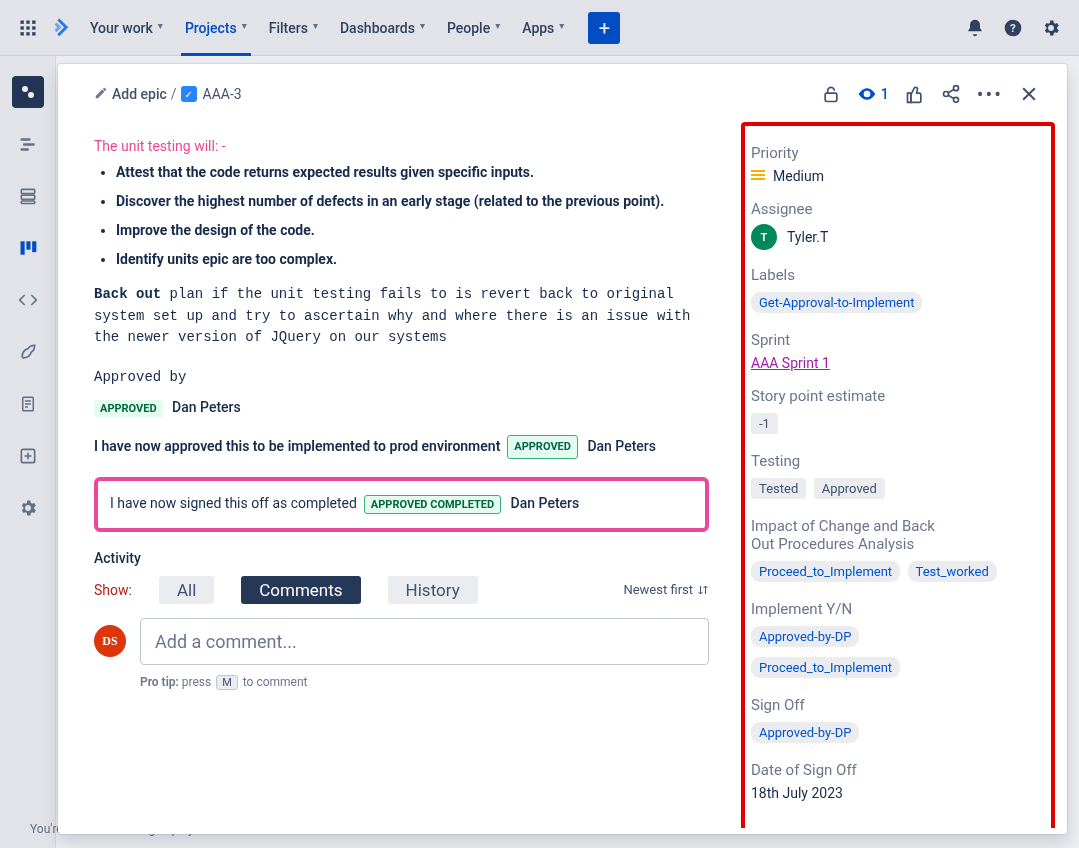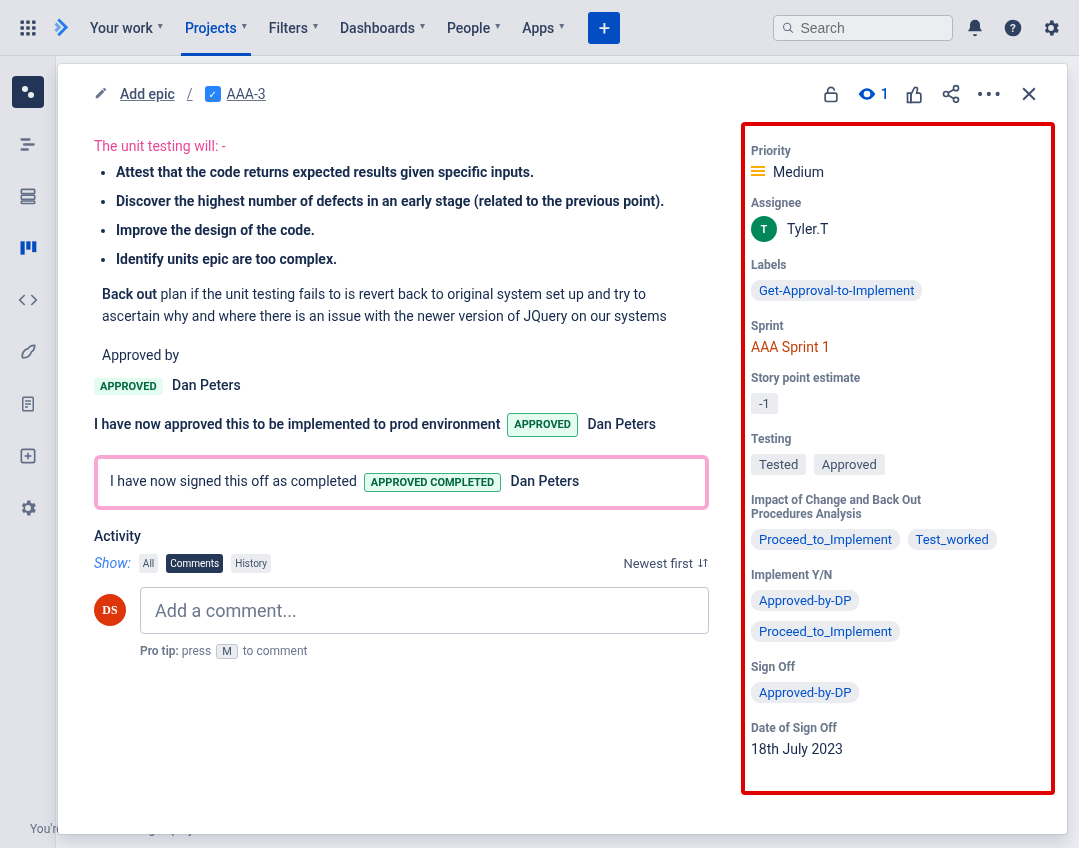--- a/index.html
+++ b/index.html
@@ -130,24 +130,23 @@
     box-shadow: 0 0 0 1px rgba(9,30,66,0.08), 0 8px 16px rgba(9,30,66,0.15);
     display: flex;
     flex-direction: column;
   }
   .modal-head {
     display: flex;
     align-items: center;
     padding: 18px 28px 10px 36px;
   }
   .breadcrumb {
-    display: flex; align-items: flex-start; gap: 12px;
+    display: flex; align-items: flex-start; gap: 4px;
     color: #6B778C;
     font-size: 14px;
-    text-decoration: underline;
   }
   .edit-icon { color: #6B778C; }
   .bc-link { color: #42526E; font-weight: 500; }
   .bc-sep { color: #6B778C; }
   .issue-key {
     display: flex; align-items: center; gap: 6px;
     color: #42526E;
   }
   .issue-type-icon {
     width: 16px; height: 16px;
@@ -178,21 +177,21 @@
     flex: 1;
     overflow-y: scroll;
     padding: 10px 26px 20px 30px;
     position: relative;
   }
   .main-col::-webkit-scrollbar { width: 12px; }
   .main-col::-webkit-scrollbar-thumb { background: #c1c7d0; border-radius: 6px; }
   .desc-heading { font-size: 14px; color: #ec4899; margin: 12px 0 8px 0; }
   ul.bullets { margin: 6px 0 14px 22px; font-weight: bold; }
   ul.bullets li { margin: 8px 0; line-height: 1.5; color: #172B4D; }
-  p.para { margin: 10px 8px; line-height: 1.55; color: #172B4D; }
+  p.para { margin: 10px 0; line-height: 1.55; color: #172B4D; font-family: Liberation Mono, monospace; }
   .strong { font-weight: 600; }
   .approved-block { margin: 18px 0 6px 0; }
   .lozenge-green {
     display: inline-block;
     background: #E3FCEF;
     color: #006644;
     font-size: 11px;
     font-weight: 700;
     padding: 2px 6px;
     border-radius: 3px;
@@ -207,39 +206,40 @@
     font-weight: 700;
     padding: 2px 6px;
     border-radius: 3px;
     border: 1px solid #36B37E;
     text-transform: uppercase;
     vertical-align: middle;
   }
   .name-after { font-weight: 500; color: #172B4D; margin-left: 6px; }
   .approval-line { margin: 18px 0; color: #172B4D; line-height: 1.6; }
   .red-box {
-    border: 4px solid #f9a8d4;
+    border: 4px solid #ec4899;
     border-radius: 6px;
     padding: 14px 12px;
     margin: 6px 0 18px 0;
   }
   
   .activity-heading { font-weight: 500; color: #172B4D; margin-top: 16px; }
   .activity-row {
     display: flex; align-items: center; gap: 8px;
     margin: 10px 0;
   }
-  .activity-row .label { color: #3b82f6; font-style: italic; }
+  .activity-row .label { color: #b91c1c; }
   .tab-pill {
     background: #EBECF0;
-    padding: 4px 4px;
-    border-radius: 3px;
-    font-size: 10px;
+    padding: 4px 18px;
+    border-radius: 3px;
+    font-size: 17px;
     color: #42526E;
     cursor: pointer;
+    margin-left: 19px;
   }
   .tab-pill.active { background: #253858; color: #fff; }
   .newest {
     margin-left: auto;
     color: #42526E;
     font-size: 13px;
     display: flex; align-items: center; gap: 4px;
   }
   .comment-row { display: flex; align-items: center; gap: 14px; margin-top: 14px; }
   .avatar {
@@ -274,21 +274,21 @@
     padding: 6px 10px 6px 6px;
   }
   .right-col::-webkit-scrollbar { width: 12px; }
   .right-col::-webkit-scrollbar-thumb { background: #c1c7d0; border-radius: 6px; }
   .red-panel {
     border: 4px solid #E10000;
     border-radius: 4px;
     padding: 8px 6px 18px 6px;
   }
   .field { margin: 10px 0 16px 0; }
-  .field-label { font-size: 12px; color: #6B778C; font-weight: 700; margin-bottom: 6px; }
+  .field-label { font-size: 15px; color: #6B778C; font-weight: 400; margin-bottom: 6px; }
   .field-value { color: #172B4D; text-align: right; }
   .priority-row { display: flex; align-items: center; gap: 8px; }
   .priority-icon {
     display: inline-block; width: 14px; height: 2px; background: #FFAB00;
     box-shadow: 0 -4px 0 #FFAB00, 0 4px 0 #FFAB00;
     position: relative; top: -1px;
   }
   .assignee-row { display: flex; align-items: center; gap: 10px; }
   .assignee-avatar {
     width: 26px; height: 26px; border-radius: 50%;
@@ -308,21 +308,21 @@
   }
   .tag-grey {
     display: inline-block;
     background: #EBECF0;
     color: #42526E;
     padding: 3px 8px;
     border-radius: 3px;
     font-size: 13px;
     margin: 2px 4px 2px 0;
   }
-  .link-blue { color: #c2410c; }
+  .link-blue { color: #a21caf; text-decoration: underline; }
   svg { display: block; }
 </style>
 </head>
 <body>
 
 <div class="topnav">
   <div class="nav-icon">
     <svg width="20" height="20" viewBox="0 0 24 24" fill="currentColor">
         <rect x="3" y="3" width="4" height="4"></rect>
         <rect x="10" y="3" width="4" height="4"></rect>
@@ -362,27 +362,20 @@
         <span>People</span>
         <span class="nav-chevron">▾</span>
       </div>
     <div class="nav-item">
         <span>Apps</span>
         <span class="nav-chevron">▾</span>
       </div>
   </div>
   <div class="nav-create">+</div>
   <div class="nav-right">
-    <div class="nav-search">
-      <svg width="14" height="14" viewBox="0 0 24 24" fill="none" stroke="currentColor" stroke-width="2">
-          <circle cx="10" cy="10" r="7"></circle>
-          <line x1="21" y1="21" x2="15" y2="15"></line>
-        </svg>
-      <input placeholder="Search" style="">
-    </div>
     <div class="nav-right-icon">
       <svg width="20" height="20" viewBox="0 0 24 24" fill="currentColor">
           <path d="M12 2a6 6 0 0 0-6 6v4l-2 3v1h16v-1l-2-3V8a6 6 0 0 0-6-6zm0 20a2.5 2.5 0 0 0 2.5-2.5h-5A2.5 2.5 0 0 0 12 22z"></path>
         </svg>
     </div>
     <div class="nav-right-icon">
       <svg width="20" height="20" viewBox="0 0 24 24" fill="currentColor">
           <circle cx="12" cy="12" r="10"></circle>
           <text x="12" y="17" text-anchor="middle" fill="#F4F5F7" font-size="14" font-weight="bold">?</text>
         </svg>

